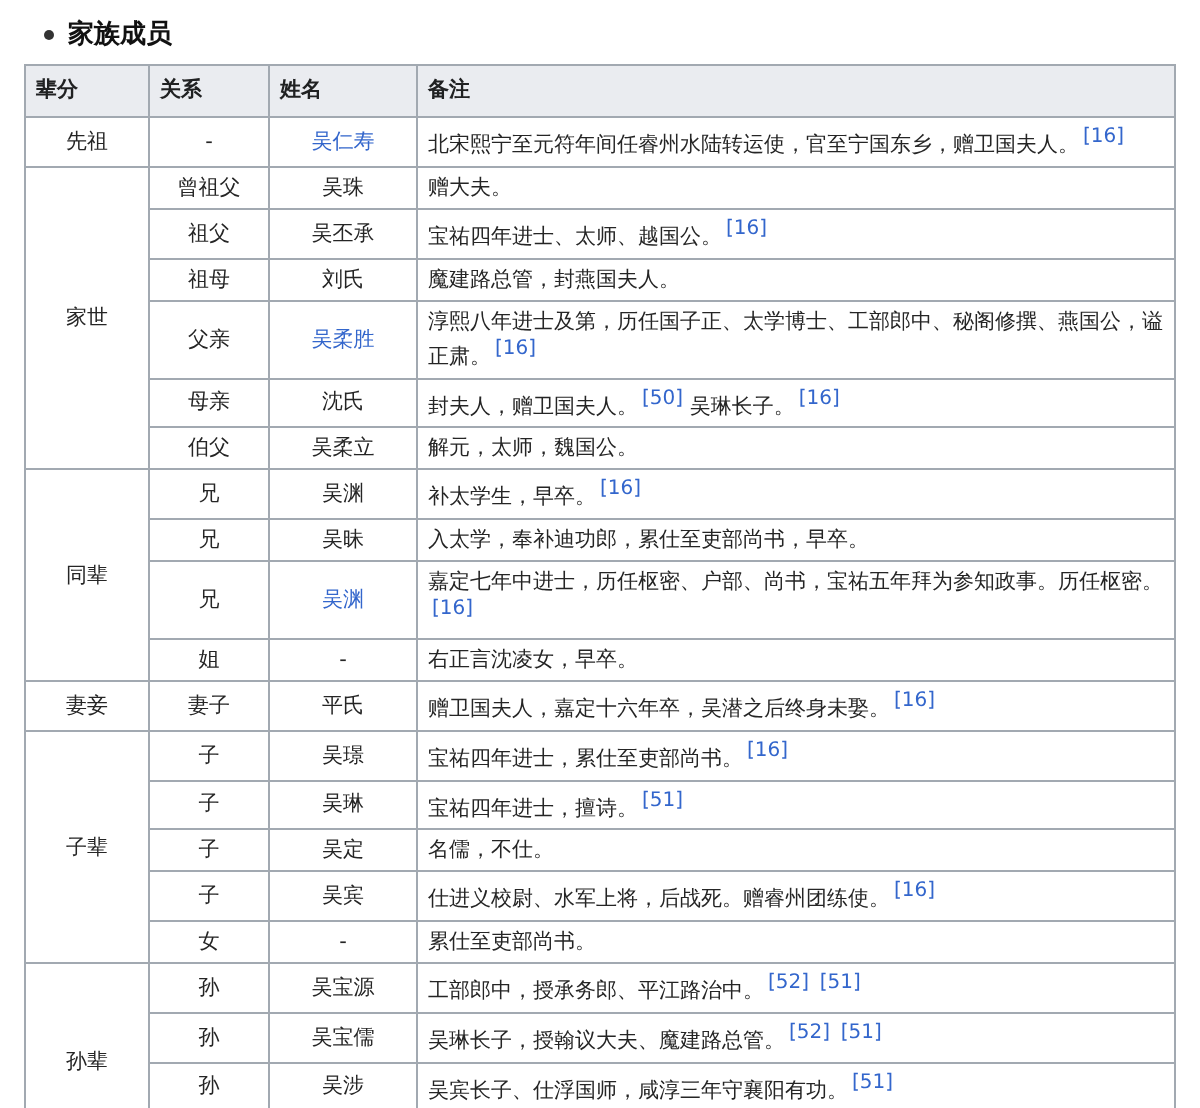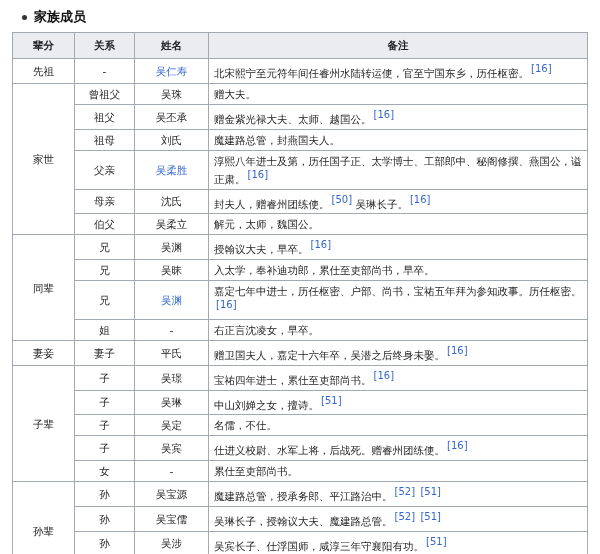--- a/index.html
+++ b/index.html
@@ -49,21 +49,21 @@
   table.fam th, table.fam td {
     border: 1px solid #a2a9b1;
     padding: 3px 5px;
     font-size: 10.5px;
     line-height: 1.35;
     vertical-align: middle;
     word-break: break-all;
   }
   table.fam th {
     background: #eaecf0;
-    text-align: center;
+    text-align: left;
     font-weight: bold;
     color: #202122;
     height: 19px;
     margin-top: 24px;
   }
   td.ctr {
     text-align: center;
     white-space: nowrap;
     margin-top: 20px;
   }
@@ -112,58 +112,58 @@
         <th>关系</th>
         <th>姓名</th>
         <th>备注</th>
       </tr>
     </thead>
     <tbody id="fam-body">
         <tr>
           <td class="grp ctr" rowspan="1">先祖</td>
           <td class="ctr">-</td>
           <td class="ctr"><span class="lnk">吴仁寿</span></td>
-          <td class="detail"><span>北宋熙宁至元符年间任睿州水陆转运使，官至宁国东乡，历任枢密。</span><span class="ref">[16]</span></td>
+          <td class="detail"><span>北宋熙宁至元符年间任睿州水陆转运使，官至宁国东乡，赠卫国夫人。</span><span class="ref">[16]</span></td>
         </tr>
         <tr>
           <td class="grp ctr" rowspan="6">家世</td>
           <td class="ctr">曾祖父</td>
           <td class="ctr">吴珠</td>
           <td class="detail"><span>赠大夫。</span></td>
         </tr>
         <tr>
           <td class="ctr">祖父</td>
           <td class="ctr">吴丕承</td>
-          <td class="detail"><span>赠金紫光禄大夫、太师、越国公。</span><span class="ref">[16]</span></td>
+          <td class="detail"><span>宝祐四年进士、太师、越国公。</span><span class="ref">[16]</span></td>
         </tr>
         <tr>
           <td class="ctr">祖母</td>
           <td class="ctr">刘氏</td>
           <td class="detail"><span>魔建路总管，封燕国夫人。</span></td>
         </tr>
         <tr>
           <td class="ctr">父亲</td>
           <td class="ctr"><span class="lnk">吴柔胜</span></td>
           <td class="detail"><span>淳熙八年进士及第，历任国子正、太学博士、工部郎中、秘阁修撰、燕国公，谥正肃。</span><span class="ref">[16]</span></td>
         </tr>
         <tr>
           <td class="ctr">母亲</td>
           <td class="ctr">沈氏</td>
-          <td class="detail"><span>封夫人，赠睿州团练使。</span><span class="ref">[50]</span> <span>吴琳长子。</span><span class="ref">[16]</span></td>
+          <td class="detail"><span>封夫人，赠卫国夫人。</span><span class="ref">[50]</span> <span>吴琳长子。</span><span class="ref">[16]</span></td>
         </tr>
         <tr>
           <td class="ctr">伯父</td>
           <td class="ctr">吴柔立</td>
           <td class="detail"><span>解元，太师，魏国公。</span></td>
         </tr>
         <tr>
           <td class="grp ctr" rowspan="4">同辈</td>
           <td class="ctr">兄</td>
           <td class="ctr">吴渊</td>
-          <td class="detail"><span>授翰议大夫，早卒。</span><span class="ref">[16]</span></td>
+          <td class="detail"><span>补太学生，早卒。</span><span class="ref">[16]</span></td>
         </tr>
         <tr>
           <td class="ctr">兄</td>
           <td class="ctr">吴昧</td>
           <td class="detail"><span>入太学，奉补迪功郎，累仕至吏部尚书，早卒。</span></td>
         </tr>
         <tr>
           <td class="ctr">兄</td>
           <td class="ctr"><span class="lnk">吴渊</span></td>
           <td class="detail"><span>嘉定七年中进士，历任枢密、户部、尚书，宝祐五年拜为参知政事。历任枢密。</span><span class="ref">[16]</span></td>
@@ -181,42 +181,42 @@
         </tr>
         <tr>
           <td class="grp ctr" rowspan="5">子辈</td>
           <td class="ctr">子</td>
           <td class="ctr">吴璟</td>
           <td class="detail"><span>宝祐四年进士，累仕至吏部尚书。</span><span class="ref">[16]</span></td>
         </tr>
         <tr>
           <td class="ctr">子</td>
           <td class="ctr">吴琳</td>
-          <td class="detail"><span>中山刘婵之女，擅诗。</span><span class="ref">[51]</span></td>
+          <td class="detail"><span>宝祐四年进士，擅诗。</span><span class="ref">[51]</span></td>
         </tr>
         <tr>
           <td class="ctr">子</td>
           <td class="ctr">吴定</td>
           <td class="detail"><span>名儒，不仕。</span></td>
         </tr>
         <tr>
           <td class="ctr">子</td>
           <td class="ctr">吴宾</td>
           <td class="detail"><span>仕进义校尉、水军上将，后战死。赠睿州团练使。</span><span class="ref">[16]</span></td>
         </tr>
         <tr>
           <td class="ctr">女</td>
           <td class="ctr">-</td>
           <td class="detail"><span>累仕至吏部尚书。</span></td>
         </tr>
         <tr>
           <td class="grp ctr" rowspan="4">孙辈</td>
           <td class="ctr">孙</td>
           <td class="ctr">吴宝源</td>
-          <td class="detail"><span>魔建路总管，授承务郎、平江路治中。</span><span class="ref">[52]</span> <span class="ref">[51]</span></td>
+          <td class="detail"><span>工部郎中，授承务郎、平江路治中。</span><span class="ref">[52]</span> <span class="ref">[51]</span></td>
         </tr>
         <tr>
           <td class="ctr">孙</td>
           <td class="ctr">吴宝儒</td>
           <td class="detail"><span>吴琳长子，授翰议大夫、魔建路总管。</span><span class="ref">[52]</span> <span class="ref">[51]</span></td>
         </tr>
         <tr>
           <td class="ctr">孙</td>
           <td class="ctr">吴涉</td>
           <td class="detail"><span>吴宾长子、仕浮国师，咸淳三年守襄阳有功。</span><span class="ref">[51]</span></td>

